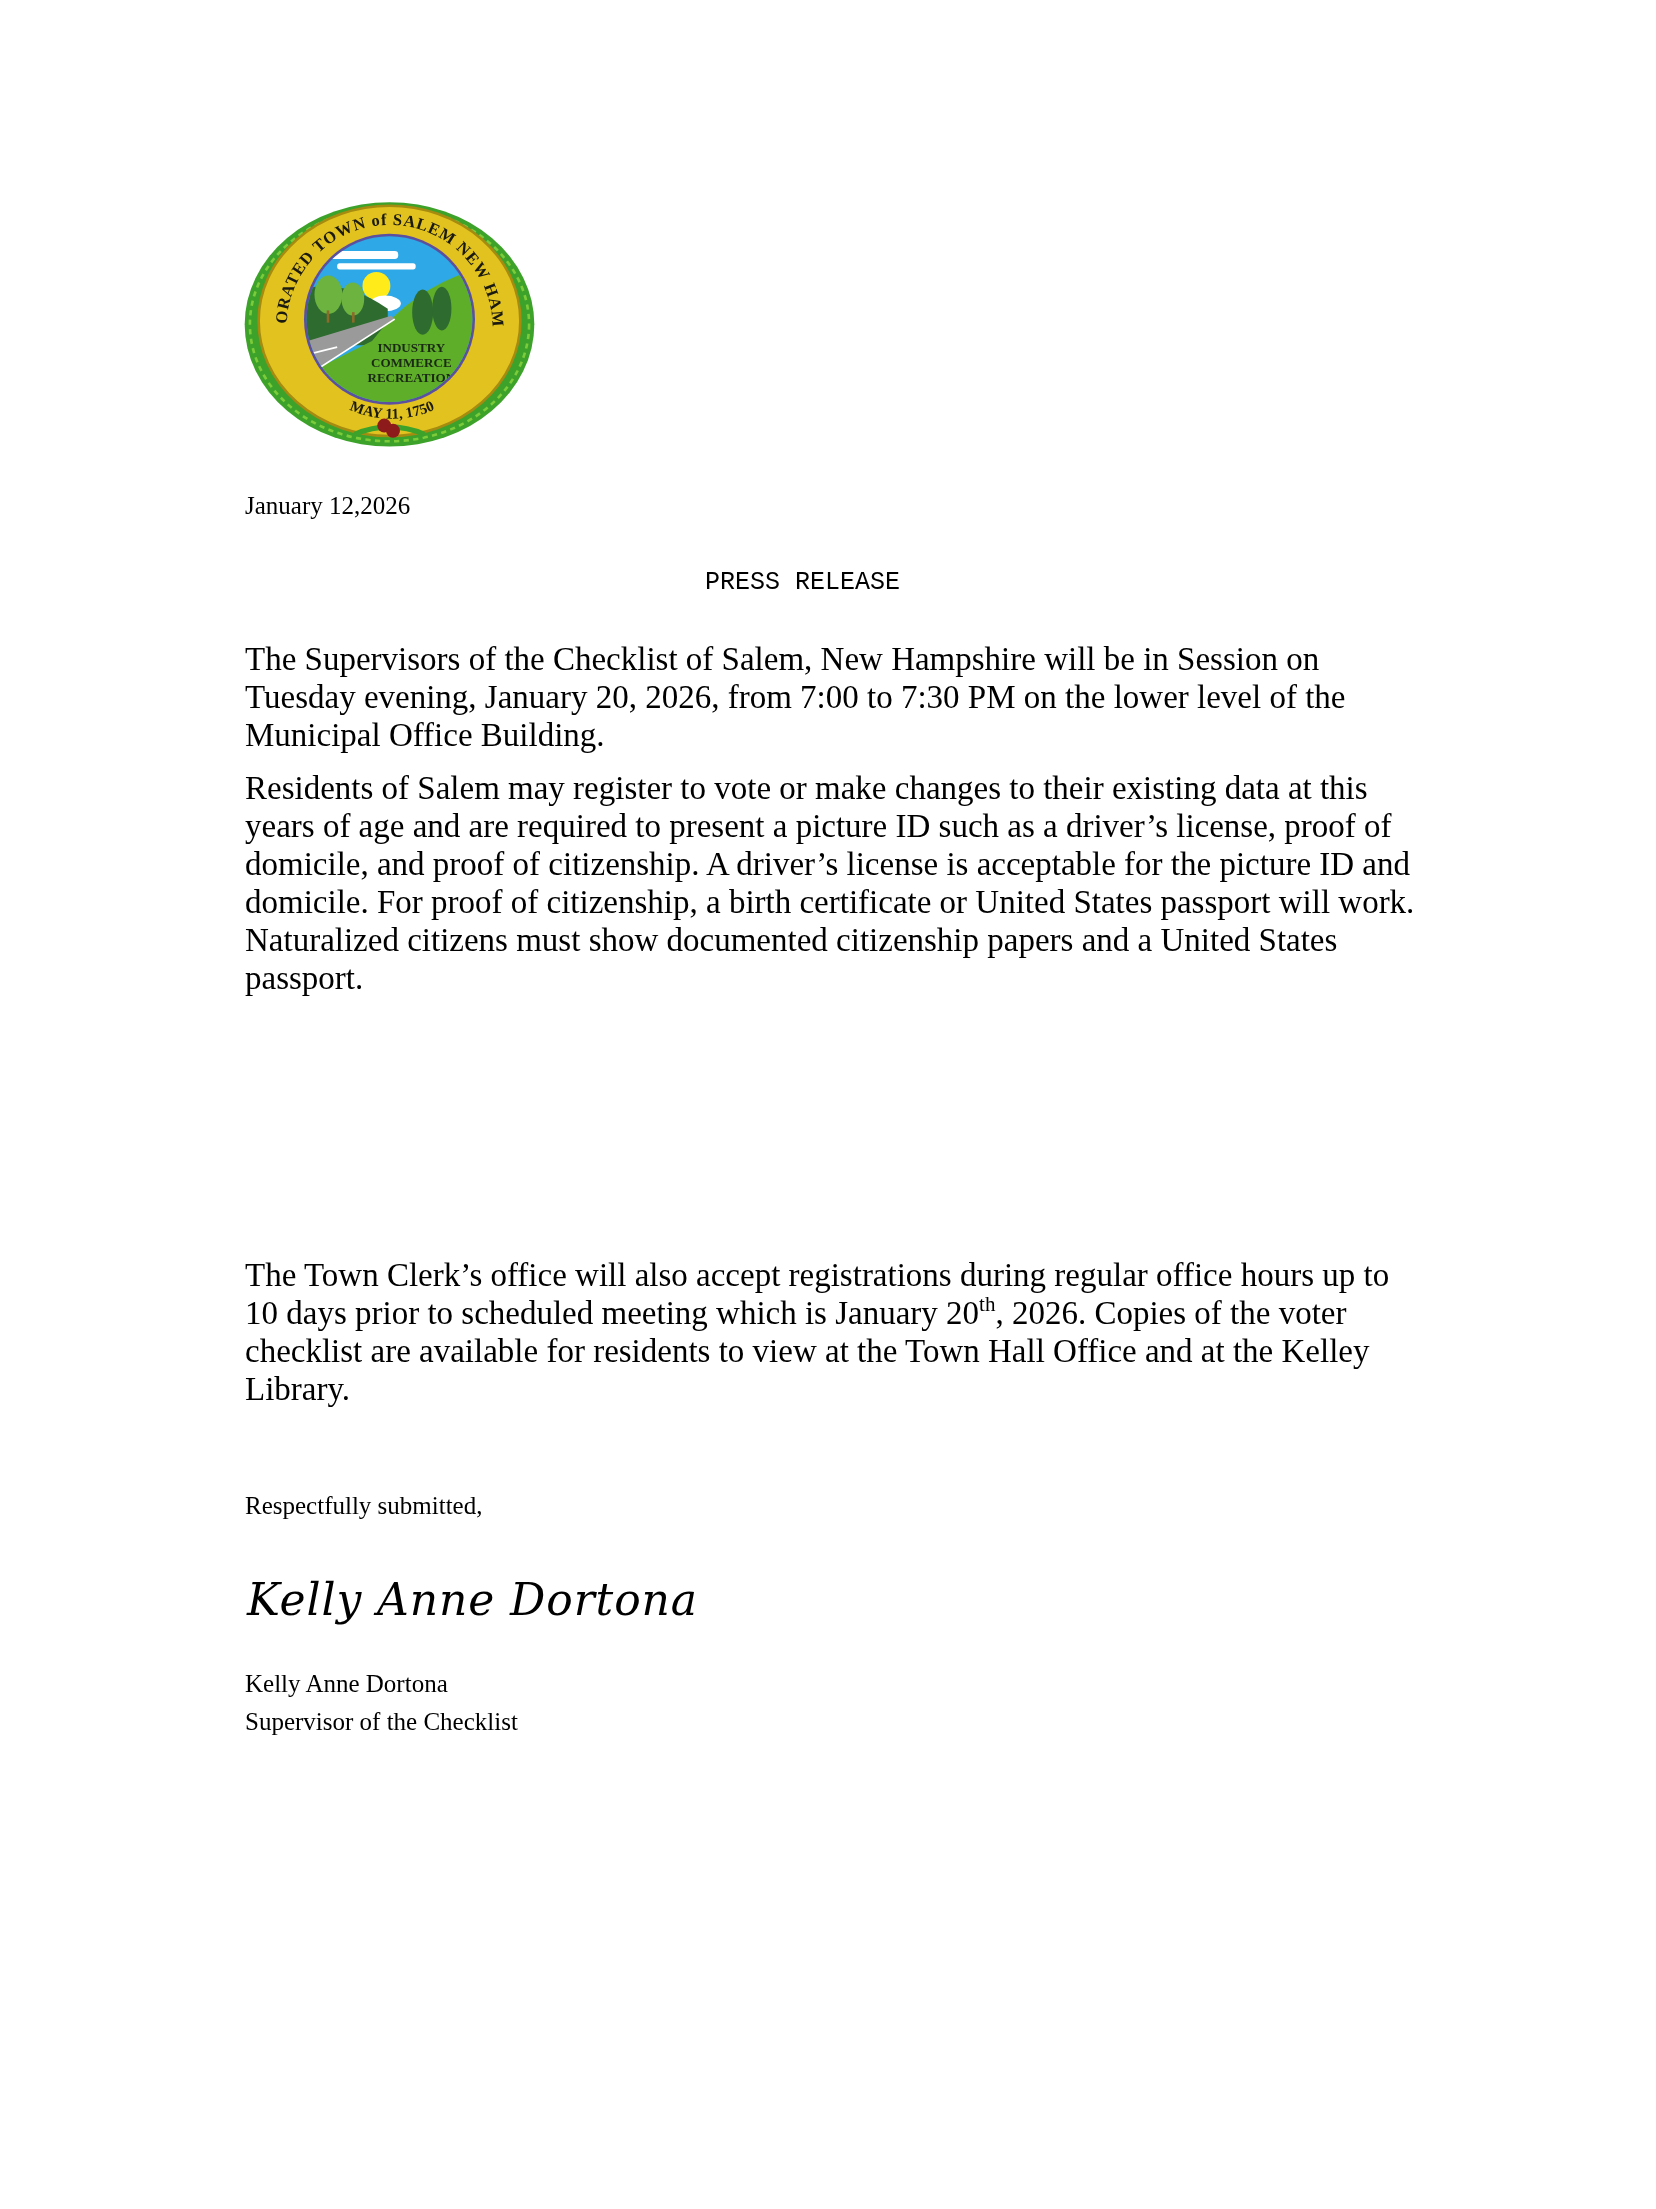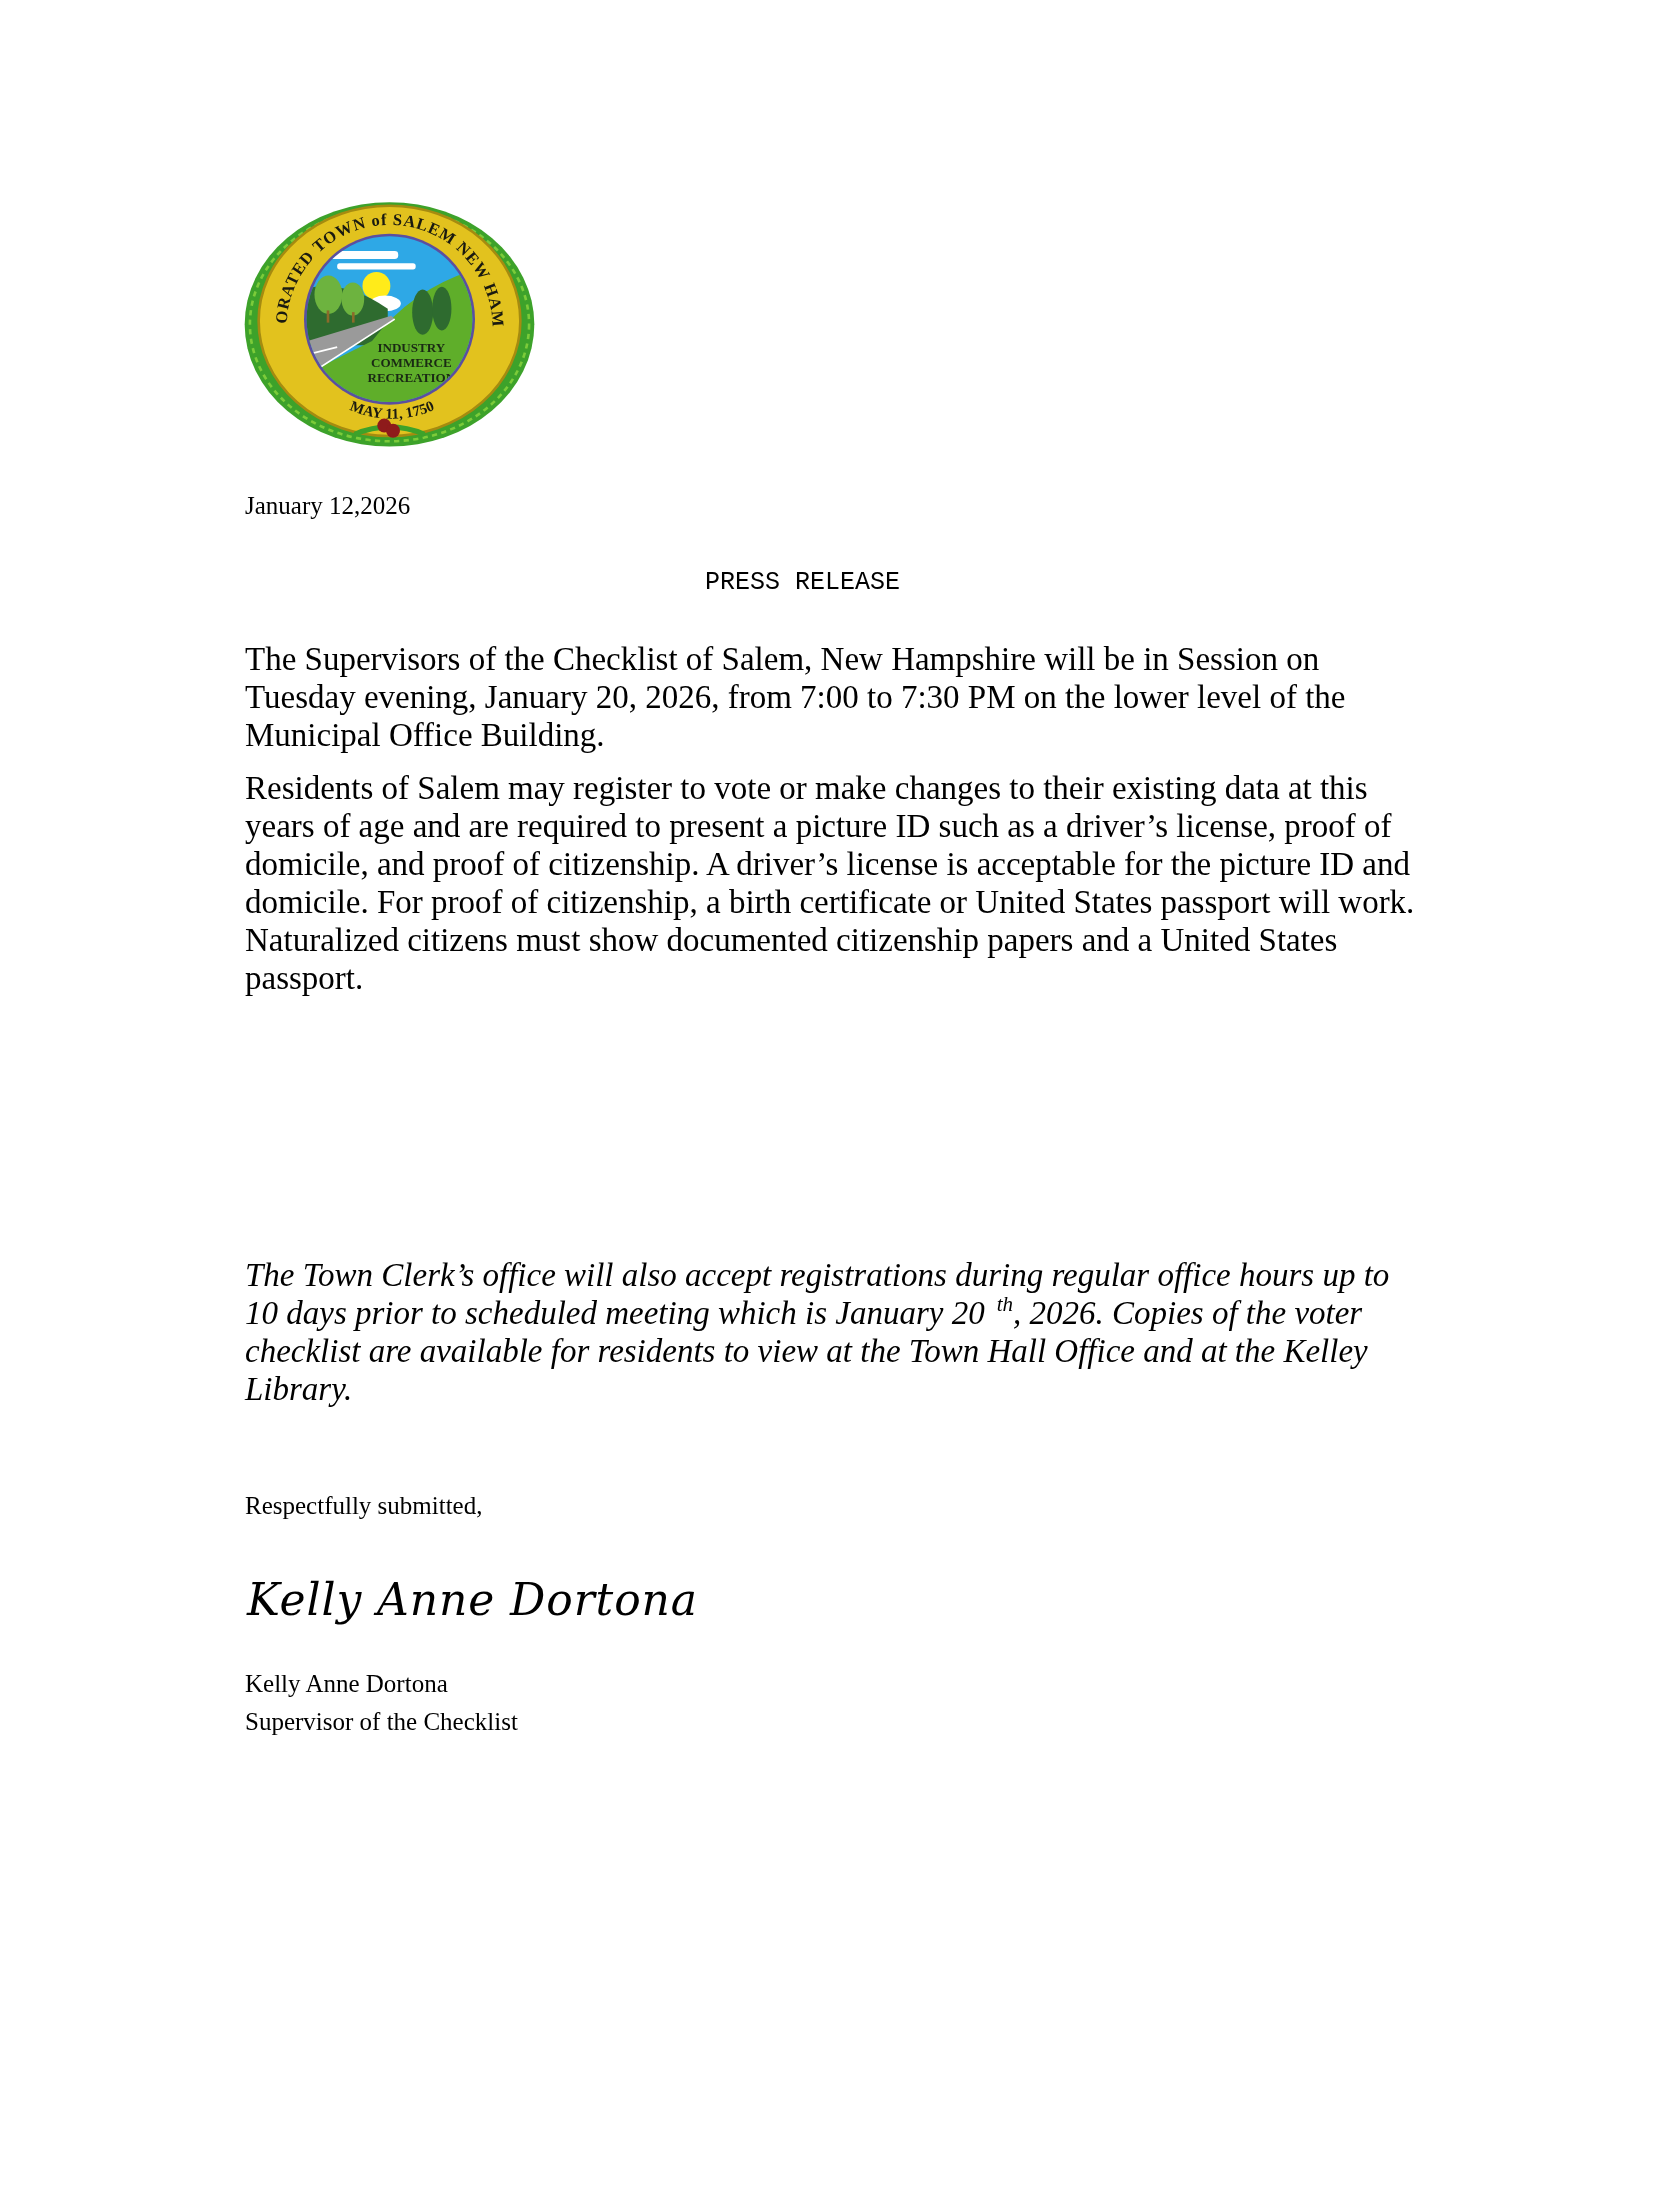--- a/index.html
+++ b/index.html
@@ -2,21 +2,21 @@
 <html style="font-size:14px"><head>
 <meta charset="utf-8">
 <style>
   html, body { margin:0; padding:0; background:#ffffff; }
   body { width:1656px; height:2210px; position:relative; overflow:hidden;
          font-family:"Liberation Serif", serif; color:#000; }
   .page { position:absolute; left:0; top:0; width:1656px; height:2210px; background:#fff; }
   .line { position:absolute; left:245px; font-size:25px; line-height:38px; height:38px; white-space:pre; }
   .para { position:absolute; left:245px; font-size:33px; line-height:38px; }
   .para .ln { display:block; white-space:pre; height:38px; }
-  sup { font-size:21px; line-height:0; vertical-align:13px;margin-left:12px; }
+  sup { font-size:21px; line-height:0; vertical-align:13px; }
   .center { position:absolute; left:705px;font-family:Liberation Mono, monospace; }
   .signature { position:absolute; left:247px; top:1572px; font-family:"DejaVu Serif", serif;
                font-style:italic; font-size:44px; line-height:56px; letter-spacing:0.9px; white-space:pre; }
   .seal { position:absolute; left:241px; top:197px; width:297px; height:253px; }
 </style>
 </head>
 <body>
 
 <div class="page">
 
@@ -84,21 +84,21 @@
   <div class="para" style="top:769px;">
     <span class="ln">Residents of Salem may register to vote or make changes to their existing data at this</span>
     <span class="ln">years of age and are required to present a picture ID such as a driver’s license, proof of</span>
     <span class="ln">domicile, and proof of citizenship. A driver’s license is acceptable for the picture ID and</span>
     <span class="ln">domicile. For proof of citizenship, a birth certificate or United States passport will work.</span>
     <span class="ln">Naturalized citizens must show documented citizenship papers and a United States</span>
     <span class="ln">passport.</span>
   </div>
 
 
-  <div class="para" style="top:1256px;font-style:italic;">
+  <div class="para" style="top:1256px;">
     <span class="ln">The Town Clerk’s office will also accept registrations during regular office hours up to</span>
     <span class="ln"><span>10 days prior to scheduled meeting which is January 20</span><sup>th</sup><span>, 2026. Copies of the voter</span></span>
     <span class="ln">checklist are available for residents to view at the Town Hall Office and at the Kelley</span>
     <span class="ln">Library.</span>
   </div>
 
   <div class="line" style="top:1487px;">Respectfully submitted,</div>
 
   <div class="signature">Kelly Anne Dortona</div>
 

